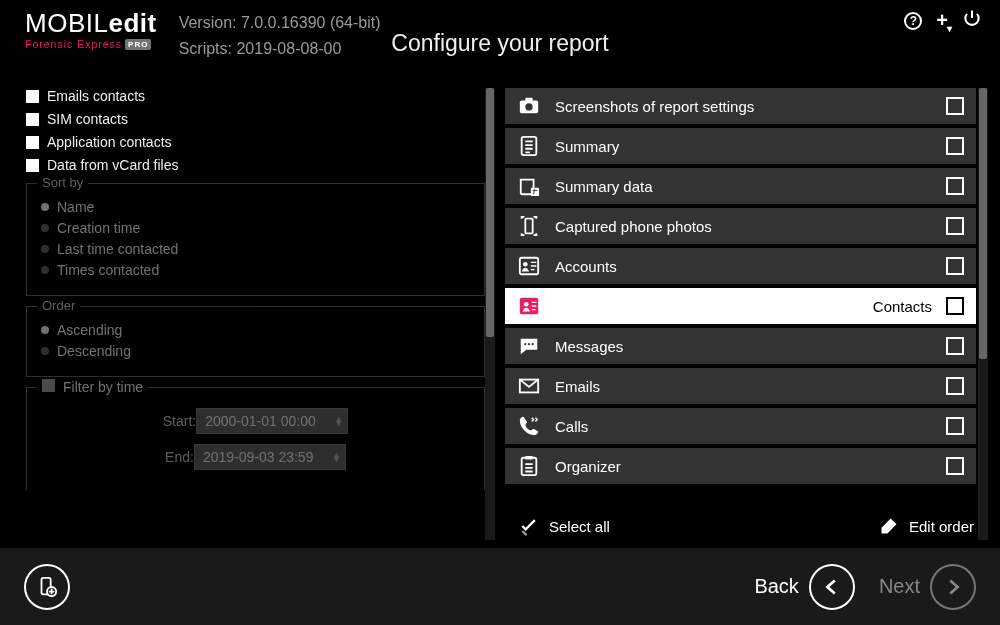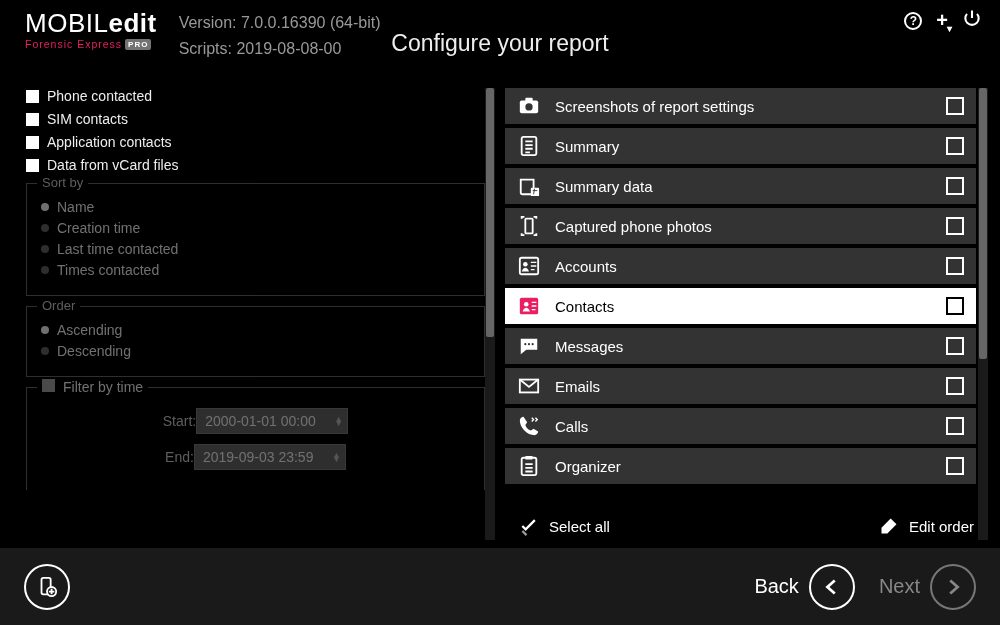--- a/index.html
+++ b/index.html
@@ -36,21 +36,21 @@
 .time-input { background: #555; border: 1px solid #666; width: 152px; height: 26px; display: flex; align-items: center; padding: 0 4px 0 8px; color: #ccc; font-size: 14px; }
 .time-input .spinner { margin-left: auto; display: flex; flex-direction: column; line-height: 0.5; font-size: 9px; color: #999; }
 
 
 .scrollbar { position: absolute; right: 0; top: 0; bottom: 0; width: 10px; background: #1a1a1a; }
 .scrollbar .thumb { position: absolute; left: 1px; right: 1px; background: #666; border-radius: 2px; }
 
 
 .right-inner { flex: 1; padding-right: 12px; overflow: hidden; }
 .cat-row { display: flex; align-items: center; background: #333; height: 36px; margin-bottom: 4px; padding: 0 12px 0 12px; gap: 14px; cursor: pointer; }
-.cat-row.selected { background: #fff; color: #000; }
+.cat-row.selected { background: #fff; color: #000; text-align: right; }
 .cat-icon { width: 24px; height: 24px; display: flex; align-items: center; justify-content: center; }
 .cat-icon svg { width: 22px; height: 22px; }
 .cat-icon.pink svg { fill: #e91e63; }
 .cat-icon svg { fill: #fff; }
 .cat-label { flex: 1; font-size: 15px; }
 .cat-check { width: 18px; height: 18px; border: 2px solid #fff; }
 .cat-row.selected .cat-check { border-color: #000; }
 .cat-row.selected .cat-icon svg { fill: #e91e63; }
 
 .right-footer { display: flex; align-items: center; padding: 8px 14px 4px 14px; }
@@ -94,21 +94,21 @@
   </div>
 </div>
 
 <div class="main">
 
   <div class="col-left">
     <div class="left-inner">
       <div id="left-checks">
           <div class="check-row">
             <div class="check-box"></div>
-            <span>Phone contacted</span>
+            <span>Emails contacts</span>
           </div>
           <div class="check-row">
             <div class="check-box"></div>
             <span>SIM contacts</span>
           </div>
           <div class="check-row">
             <div class="check-box"></div>
             <span>Application contacts</span>
           </div>
           <div class="check-row">

